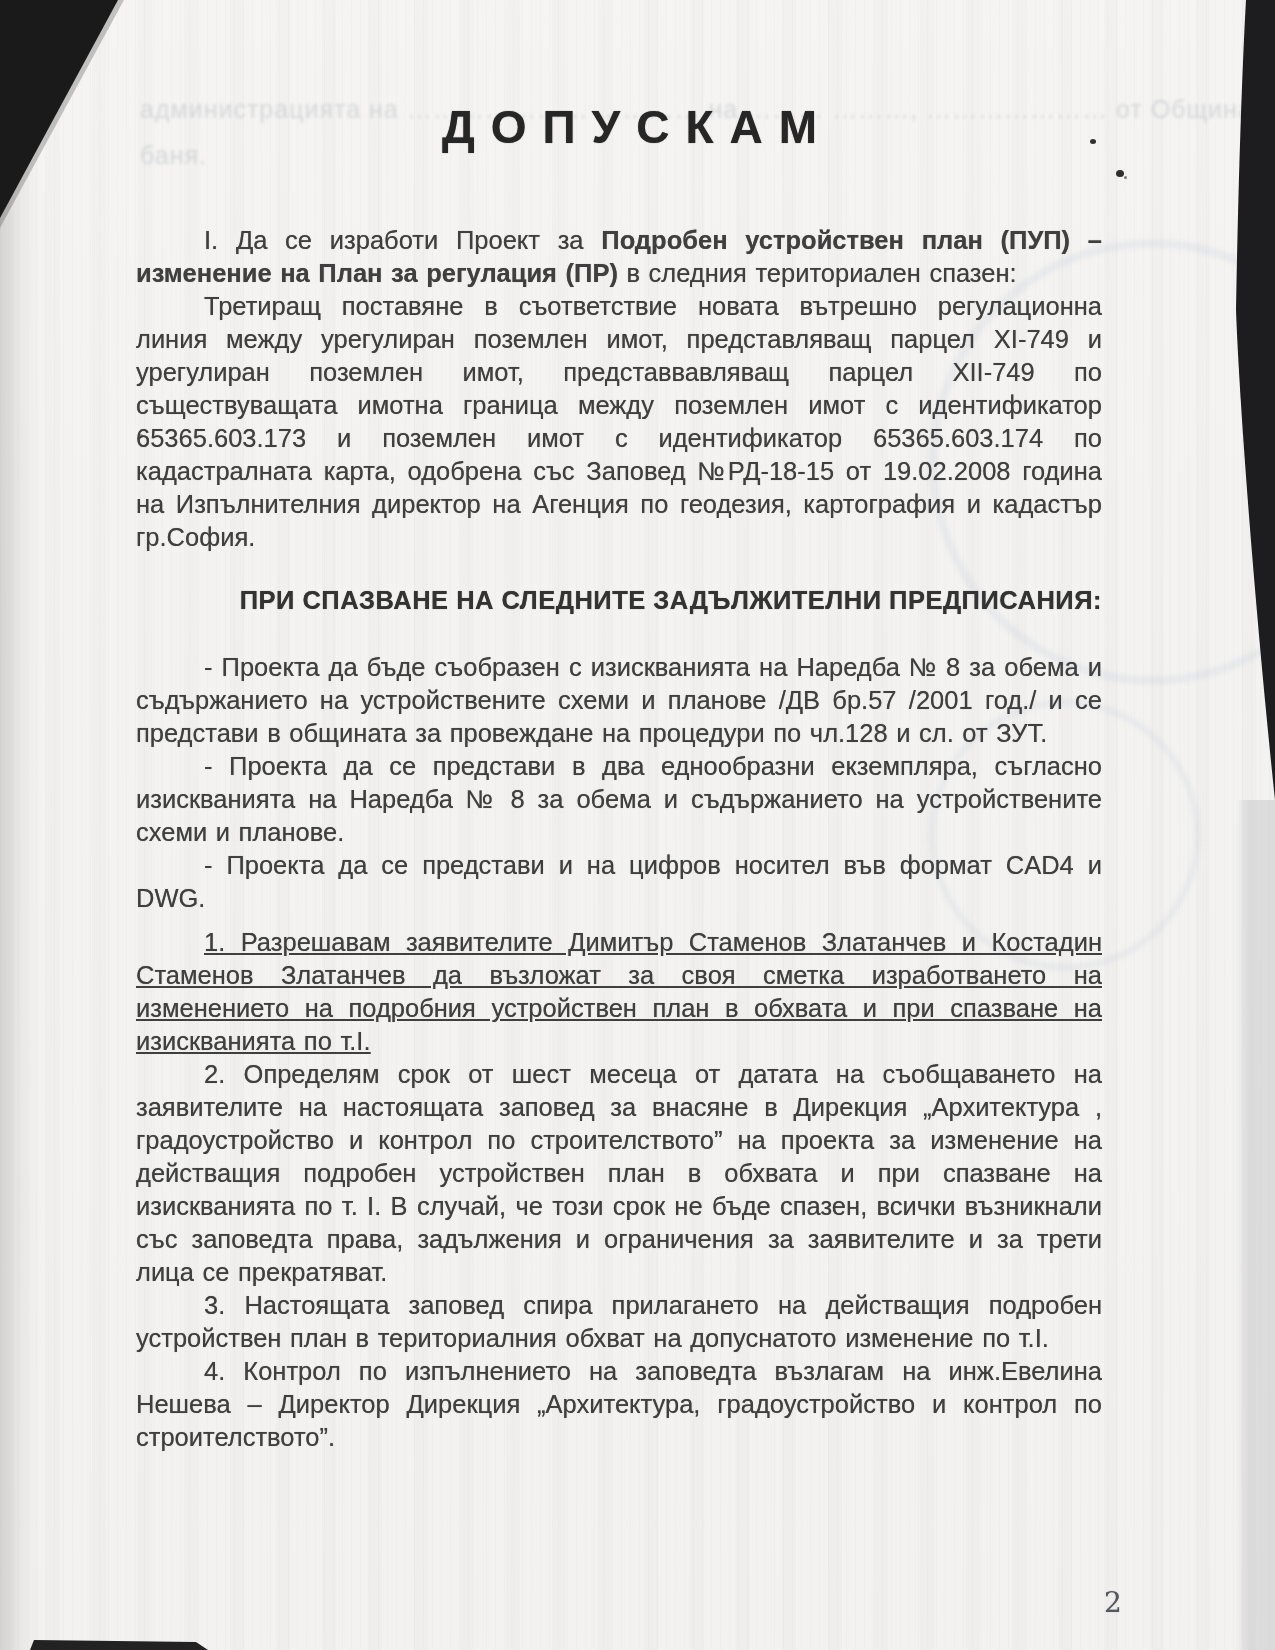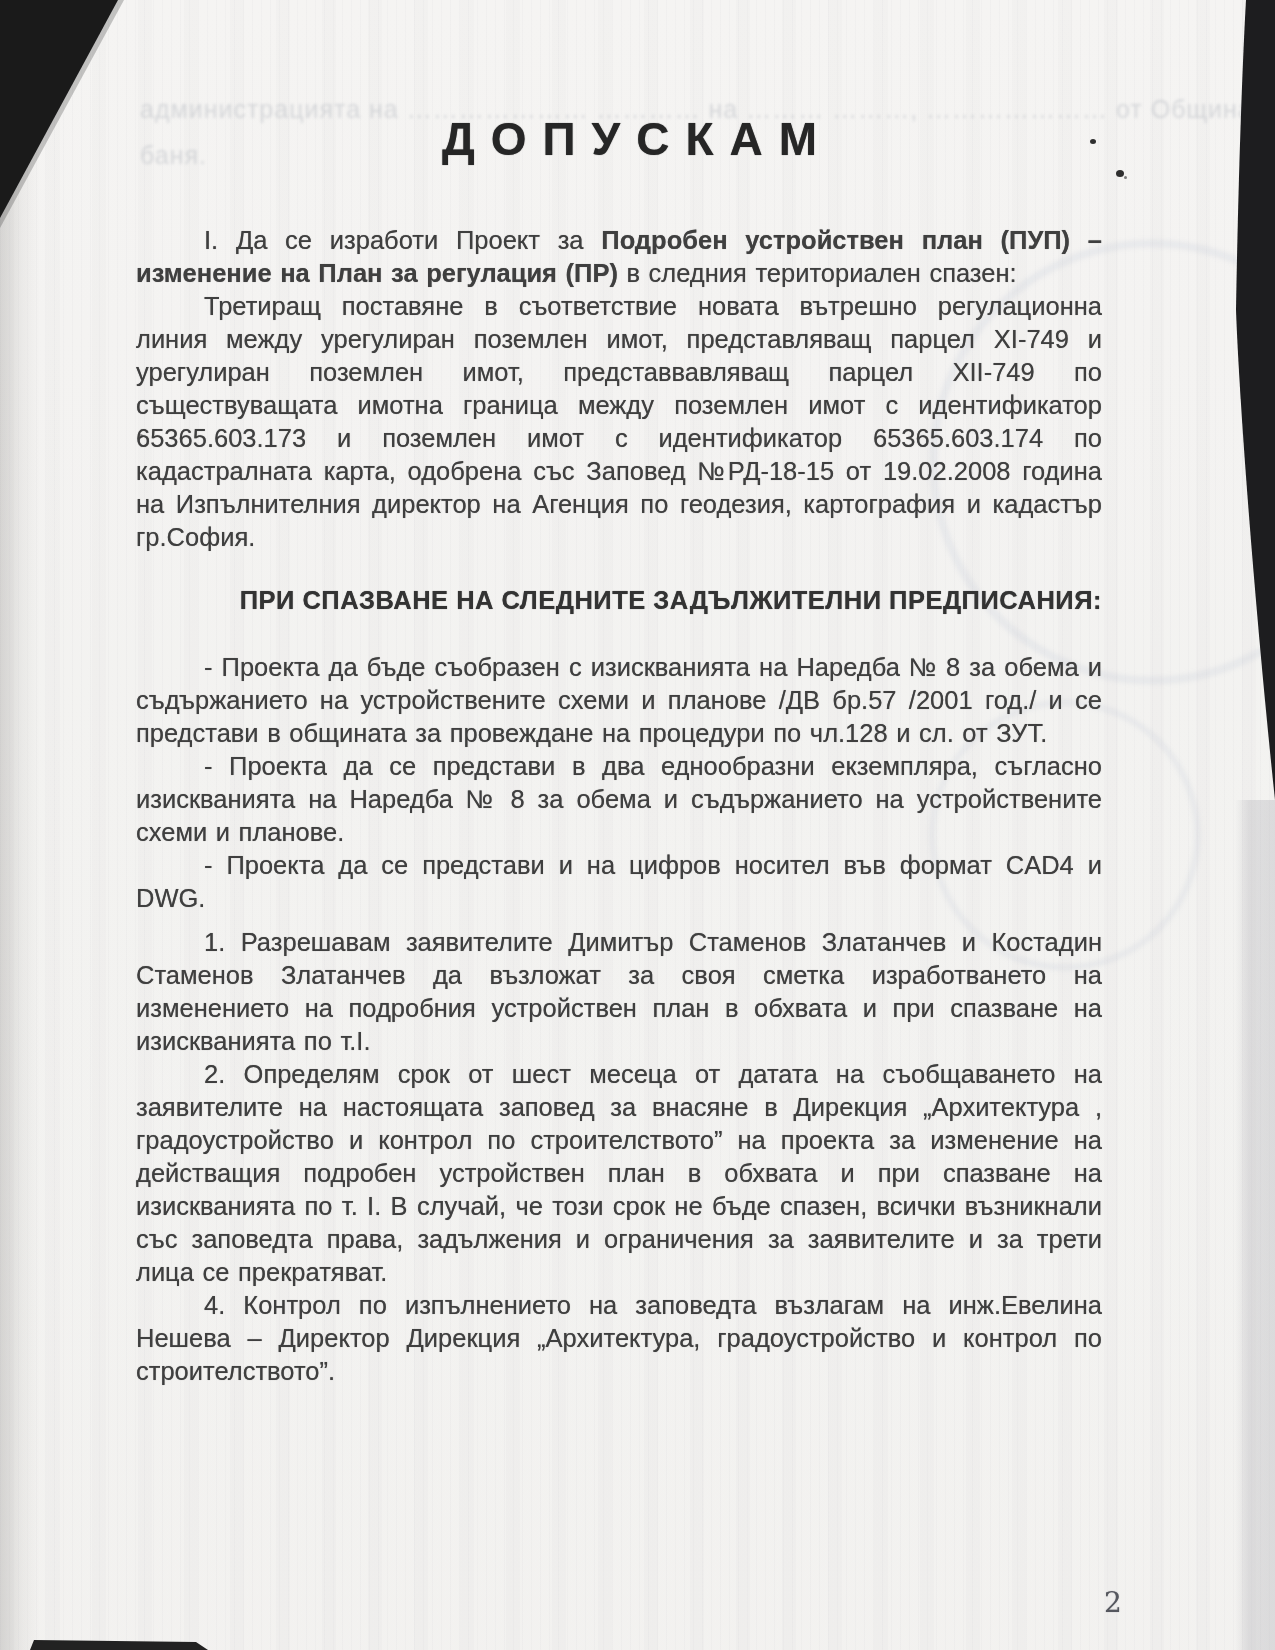--- a/index.html
+++ b/index.html
@@ -46,41 +46,41 @@
   .stamp-ghost.big{left:930px;top:240px;width:430px;height:430px;}
   .stamp-ghost.small{left:930px;top:700px;width:260px;height:260px;border-width:5px;}
   .speck{position:absolute;background:#2f2f2f;border-radius:50%;}
   .speck.s1{left:1090px;top:139px;width:6px;height:5px;}
   .speck.s2{left:1116px;top:170px;width:8px;height:7px;}
   .speck.s3{left:1124px;top:176px;width:3px;height:3px;opacity:.6;}
   .speck.s4{left:139px;top:434px;width:4px;height:4px;opacity:.5;}
 
   
   .title{
-    position:absolute;left:0;top:112px;width:1275px;
+    position:absolute;left:0;top:100px;width:1275px;
     margin:0;text-align:center;
     font-size:46px;font-weight:bold;letter-spacing:16px;
     color:#262626;
     text-shadow:0 0 1px rgba(40,40,40,.7);
   }
   .content{
     position:absolute;left:136px;top:224px;width:966px;
   }
   .para{
     margin:0;
     font-size:25.5px;
     line-height:33px;
     text-align:justify;
     text-indent:68px;
     color:#3f3f3f;
     text-shadow:0 0 0.7px rgba(70,70,70,.75);
     word-spacing:1.5px;
   }
   .para.indent-deep{text-indent:104px;}
-  .para.gap-top{margin-top:11px;}
+  .para.gap-top{margin-top:11px;text-decoration:underline;}
   .subheading{
     margin:30px 0 34px 0;
     font-size:25.5px;line-height:33px;
     font-weight:bold;text-align:right;text-indent:0;
     color:#333;
     text-shadow:0 0 0.8px rgba(50,50,50,.8);
     letter-spacing:0.5px;
   }
   .page-number{
     position:absolute;left:1104px;top:1586px;
@@ -103,20 +103,21 @@
 
   <div class="content">
     <p class="para"><span>I. Да се изработи Проект за </span><b>Подробен устройствен план (ПУП) – изменение на План за регулация (ПР)</b><span>  в следния териториален спазен:</span></p>
     <p class="para">Третиращ поставяне в съответствие новата вътрешно регулационна линия между урегулиран поземлен имот, представляващ парцел XI-749 и урегулиран поземлен имот, представвавляващ парцел XII-749 по съществуващата имотна граница между поземлен имот с идентификатор 65365.603.173 и поземлен имот с идентификатор 65365.603.174 по кадастралната карта, одобрена със Заповед №РД-18-15 от 19.02.2008 година на Изпълнителния директор на Агенция по геодезия, картография и кадастър гр.София.</p>
     <h2 class="subheading">ПРИ СПАЗВАНЕ НА СЛЕДНИТЕ ЗАДЪЛЖИТЕЛНИ ПРЕДПИСАНИЯ:</h2>
     <p class="para">- Проекта да бъде съобразен с изискванията на Наредба № 8 за обема и съдържанието на устройствените схеми  и планове /ДВ бр.57 /2001 год./  и  се представи в общината за провеждане на процедури по чл.128 и сл. от ЗУТ.</p>
     <p class="para">- Проекта да се представи в два еднообразни екземпляра, съгласно изискванията на Наредба № 8 за обема и съдържанието на  устройствените  схеми  и  планове.</p>
     <p class="para">- Проекта да се представи  и на цифров носител във формат CAD4 и DWG.</p>
     <p class="para gap-top">1. Разрешавам заявителите Димитър Стаменов Златанчев и Костадин Стаменов Златанчев да възложат за своя сметка изработването на изменението на подробния устройствен план в обхвата и при спазване на изискванията по т.I.</p>
     <p class="para">2. Определям срок от шест месеца от датата на съобщаването на заявителите на настоящата заповед за внасяне в Дирекция „Архитектура , градоустройство и  контрол  по строителството” на проекта за изменение на действащия подробен устройствен план в обхвата и при спазване на изискванията по т. I. В случай, че този срок не бъде спазен, всички възникнали със заповедта права, задължения и ограничения за заявителите  и за трети лица се прекратяват.</p>
+    <p class="para">3. Настоящата заповед спира прилагането на действащия подробен устройствен план в териториалния обхват на допуснатото изменение по т.I.</p>
     <p class="para">4. Контрол по изпълнението на заповедта възлагам на инж.Евелина Нешева – Директор  Дирекция „Архитектура, градоустройство и контрол по  строителството”.</p>
 
   </div>
 
   <div class="page-number">2</div>
 
   <div class="artifact left-edge-band"></div>
   <div class="artifact right-sheet-band"></div>
   <svg class="corners" viewBox="0 0 1275 1650" aria-hidden="true">
     <polygon points="0,0 118,0 0,218" fill="#161616"></polygon>

